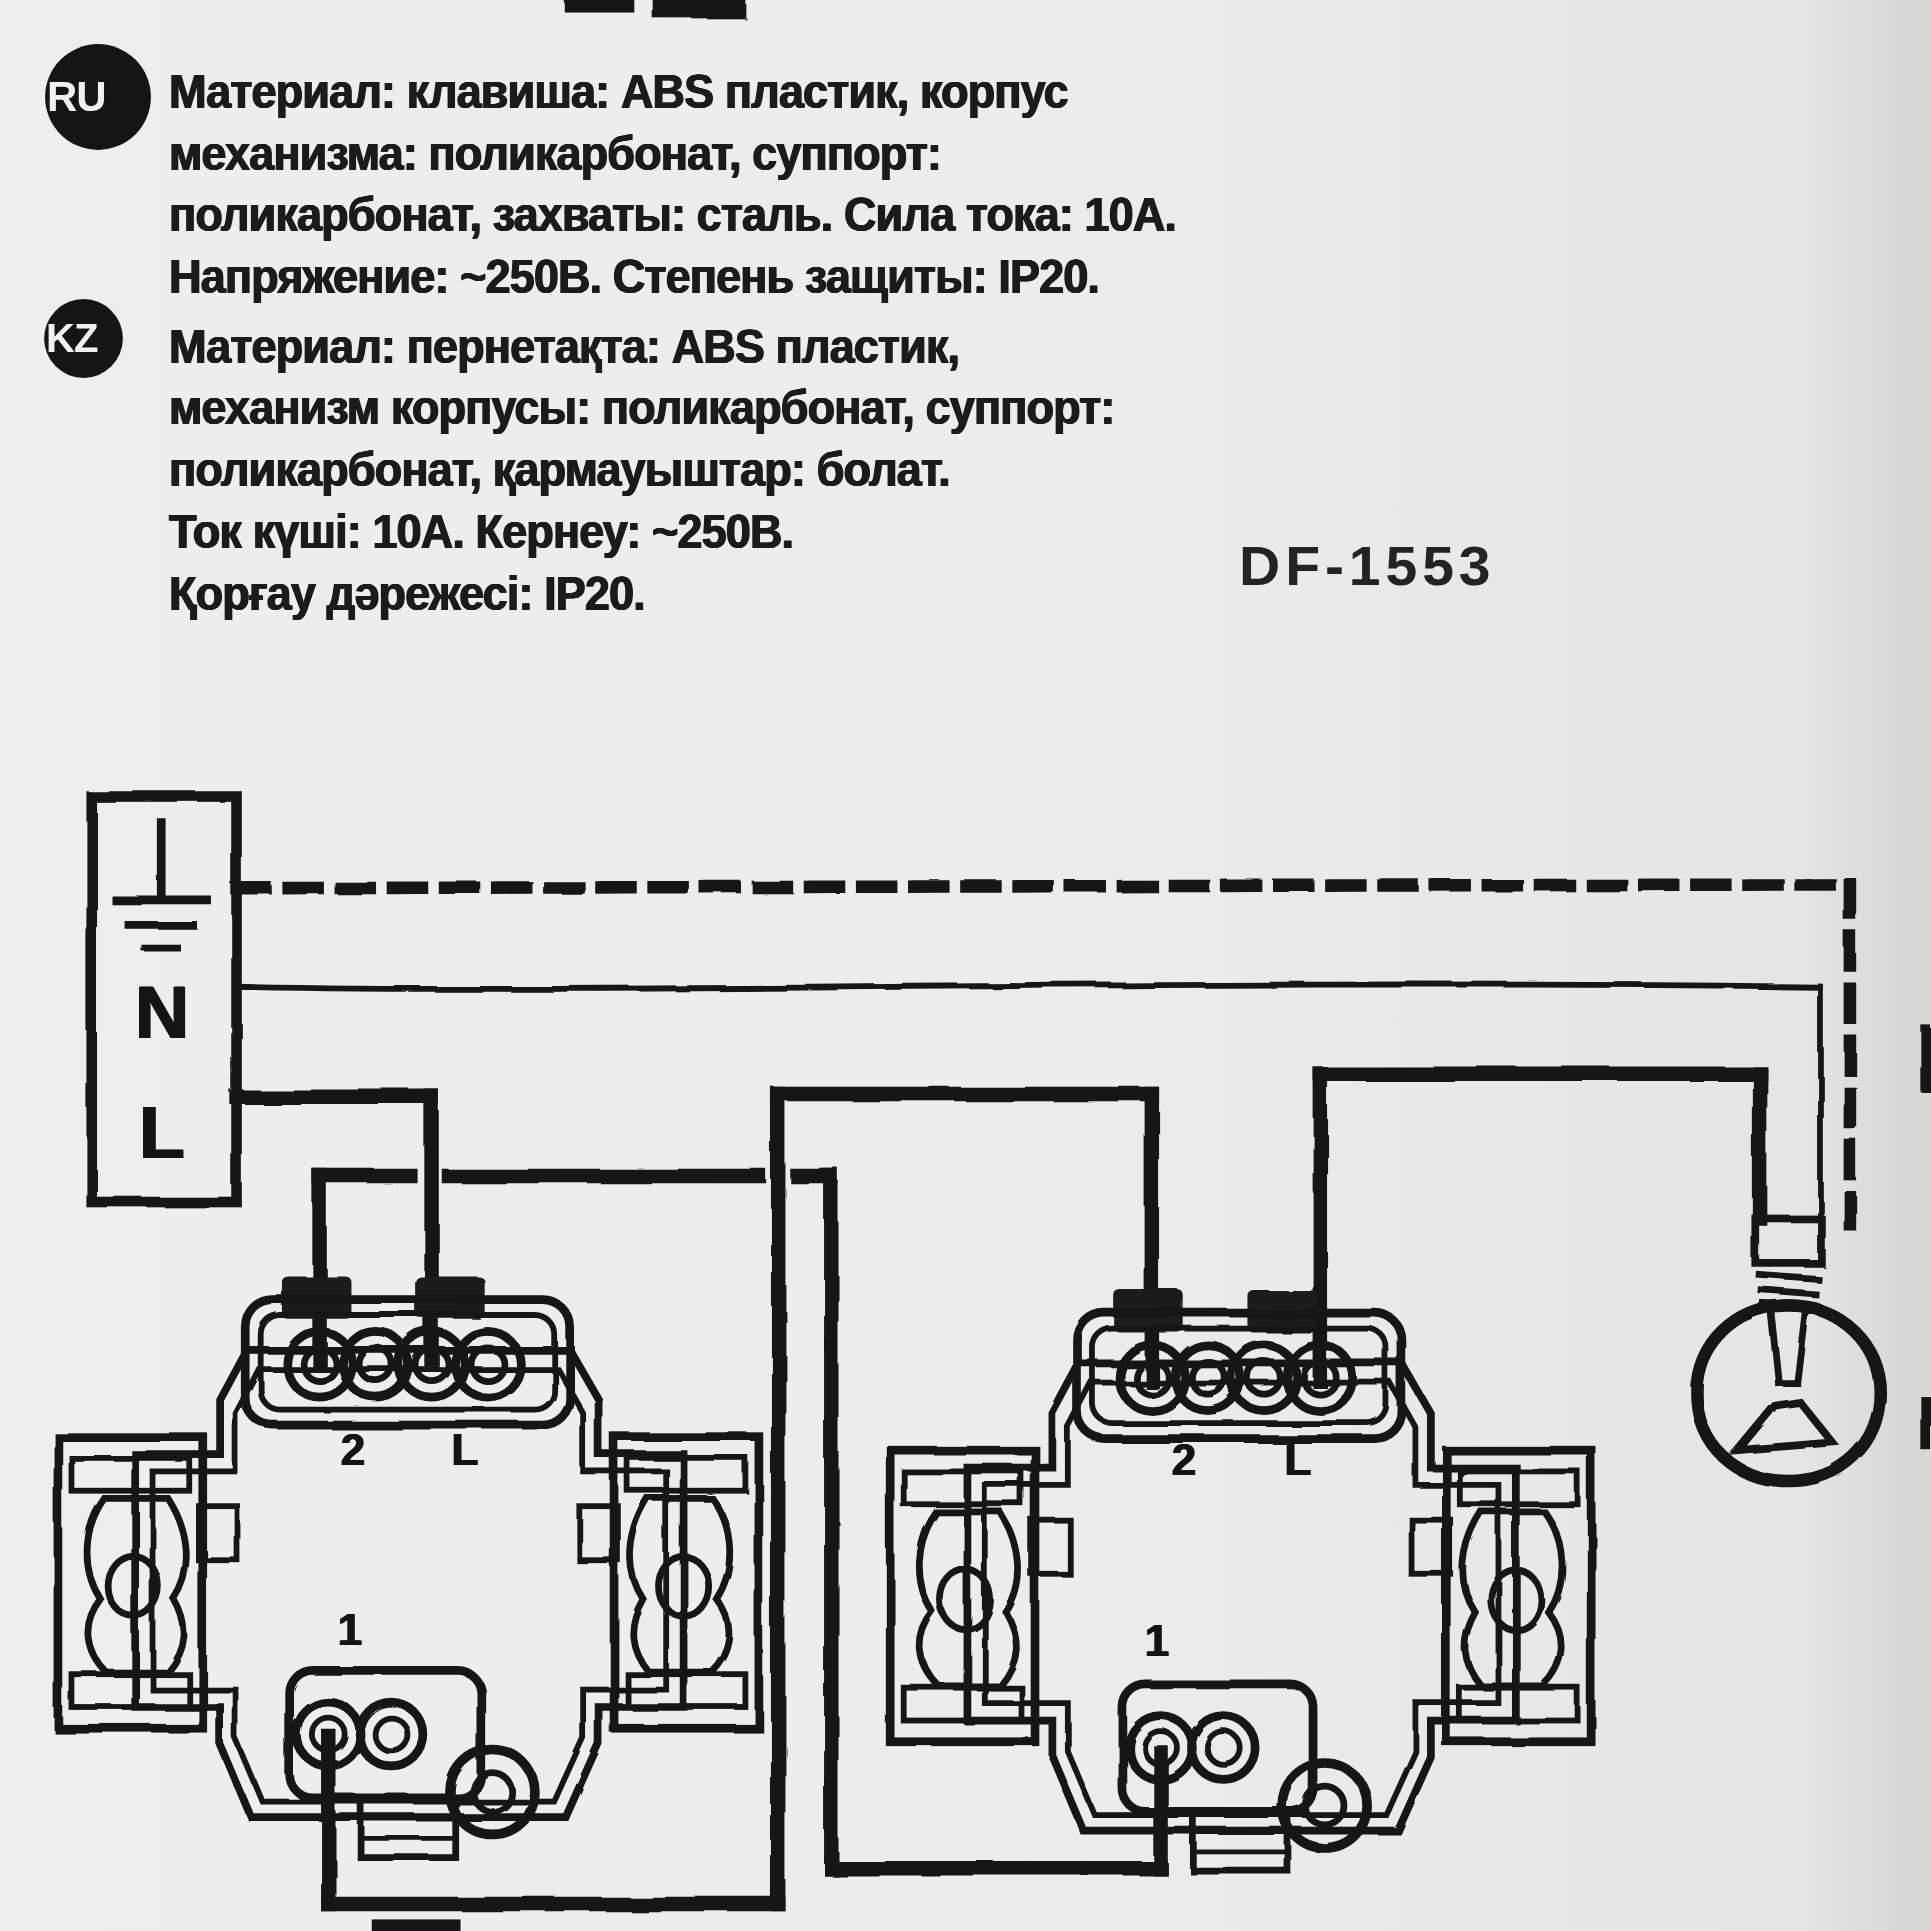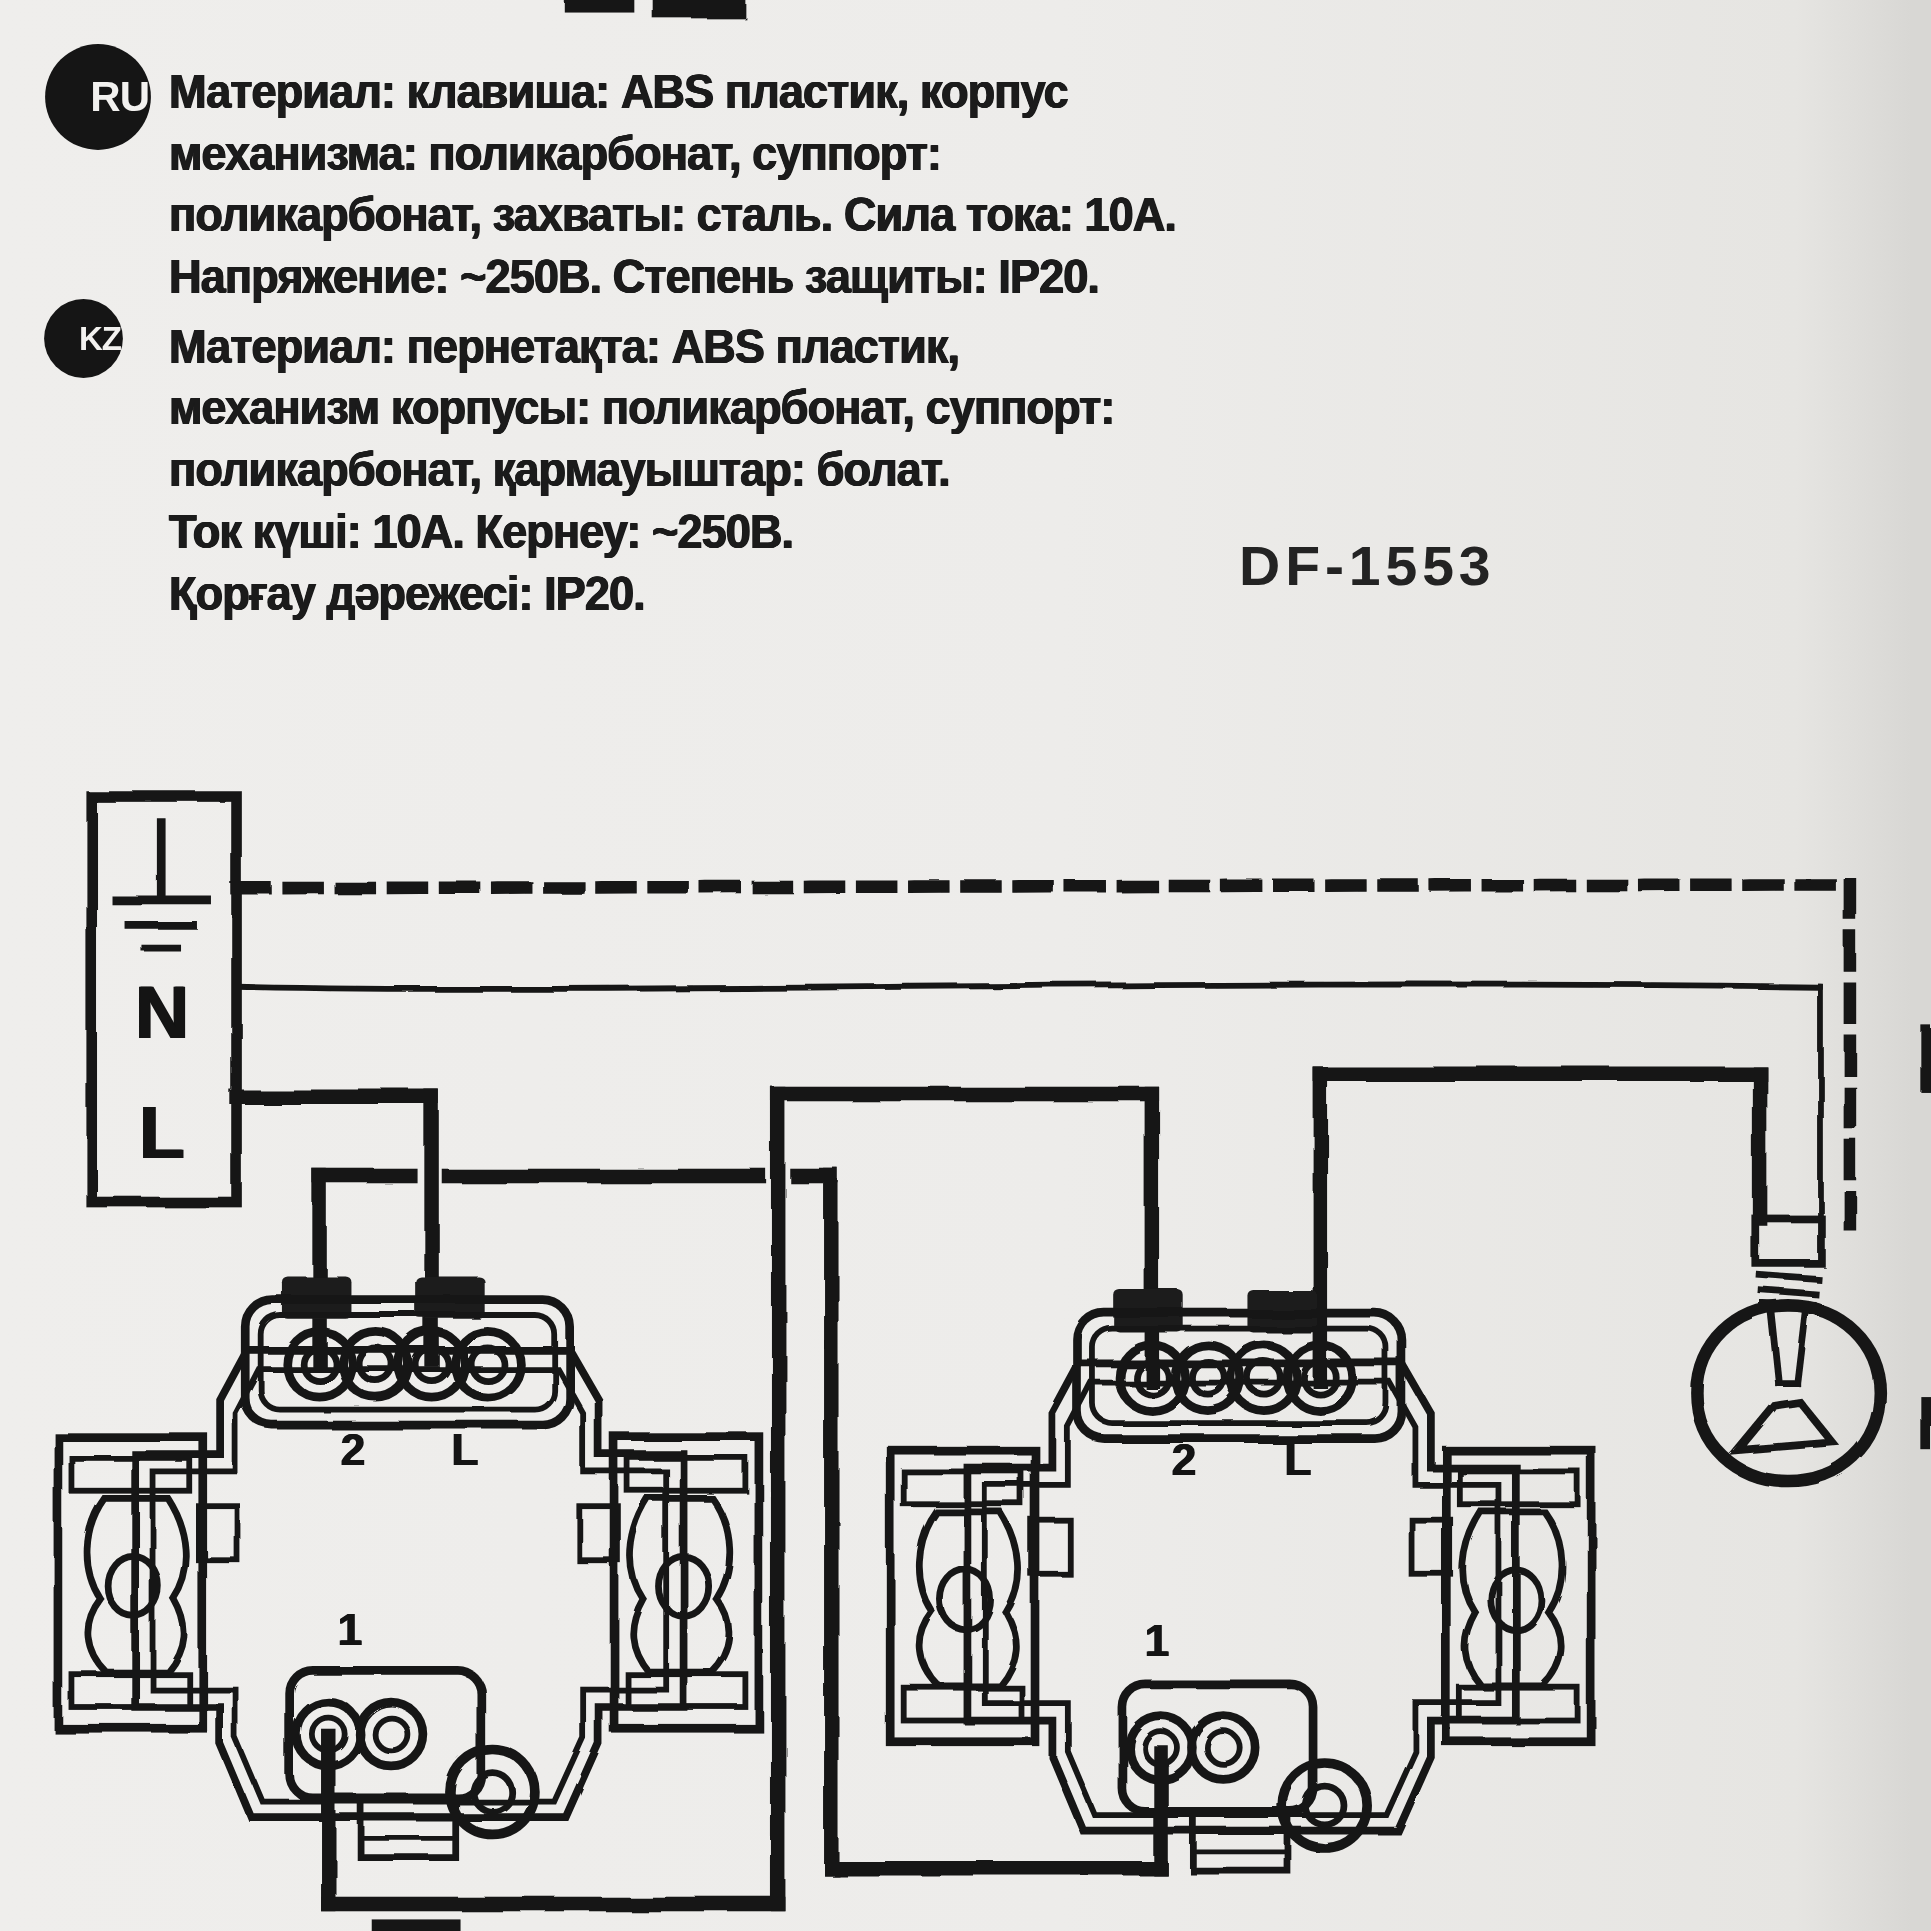--- a/index.html
+++ b/index.html
@@ -21,26 +21,26 @@
     position:absolute;left:169px;width:1352px;
     font-size:48px;font-weight:700;letter-spacing:-1px;
     transform:scaleX(.94);transform-origin:left top;
     color:#1b1b1b;
     text-shadow:0.7px 0 currentColor,-0.7px 0 currentColor,0 0.4px currentColor;
     white-space:nowrap;
   }
   .badge{
     position:absolute;border-radius:50%;
     background:#151515;color:#f2f1ef;
-    display:flex;align-items:center;justify-content:flex-end;
+    display:flex;align-items:center;justify-content:flex-start;
     font-weight:700;letter-spacing:-1px;
     box-shadow:0 0 0 1.9px #151515;
   }
   .badge.ru{left:47px;top:46px;width:102px;height:102px;font-size:42px;}
-  .badge.kz{left:46px;top:301px;width:75px;height:75px;font-size:33px;}
+  .badge.kz{left:46px;top:301px;width:75px;height:75px;font-size:40px;}
   .model{
     position:absolute;left:1239px;top:533px;
     font-size:56px;font-weight:600;letter-spacing:4.8px;color:#232323;
     transform:scaleX(1.02);transform-origin:left top;
   }
   
   svg.diagram{position:absolute;left:0;top:0;}
   .termlabel{
     position:absolute;
     font-size:44px;font-weight:700;color:#141414;

